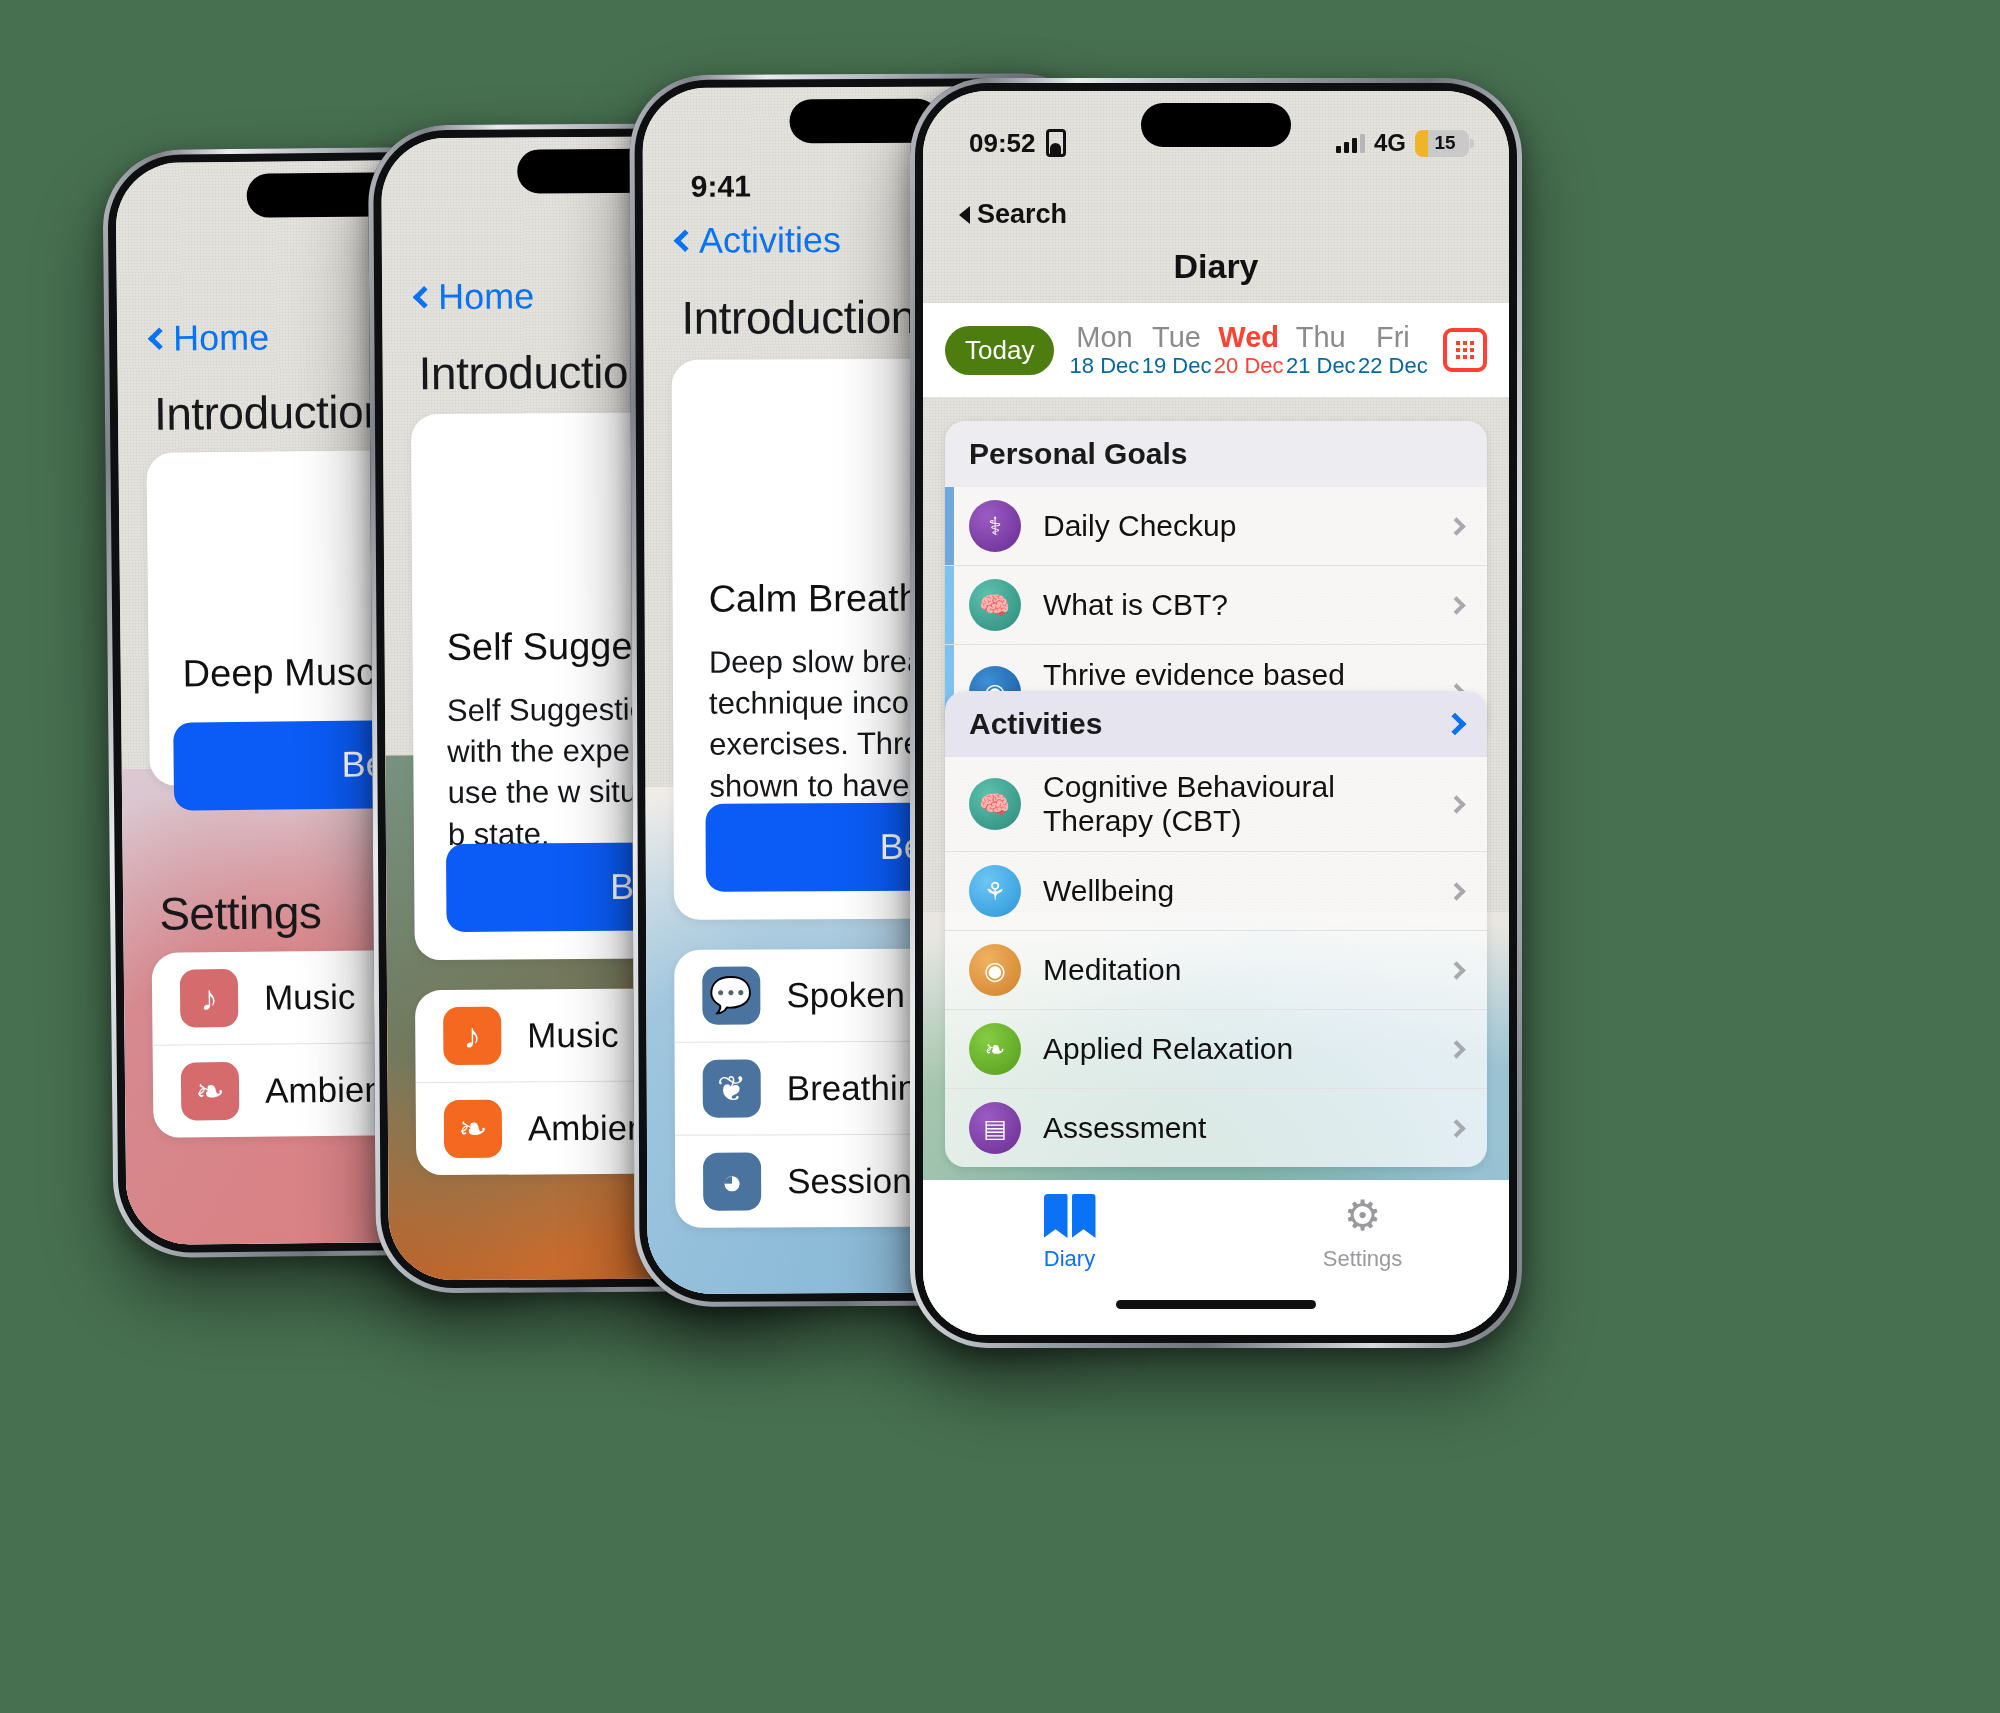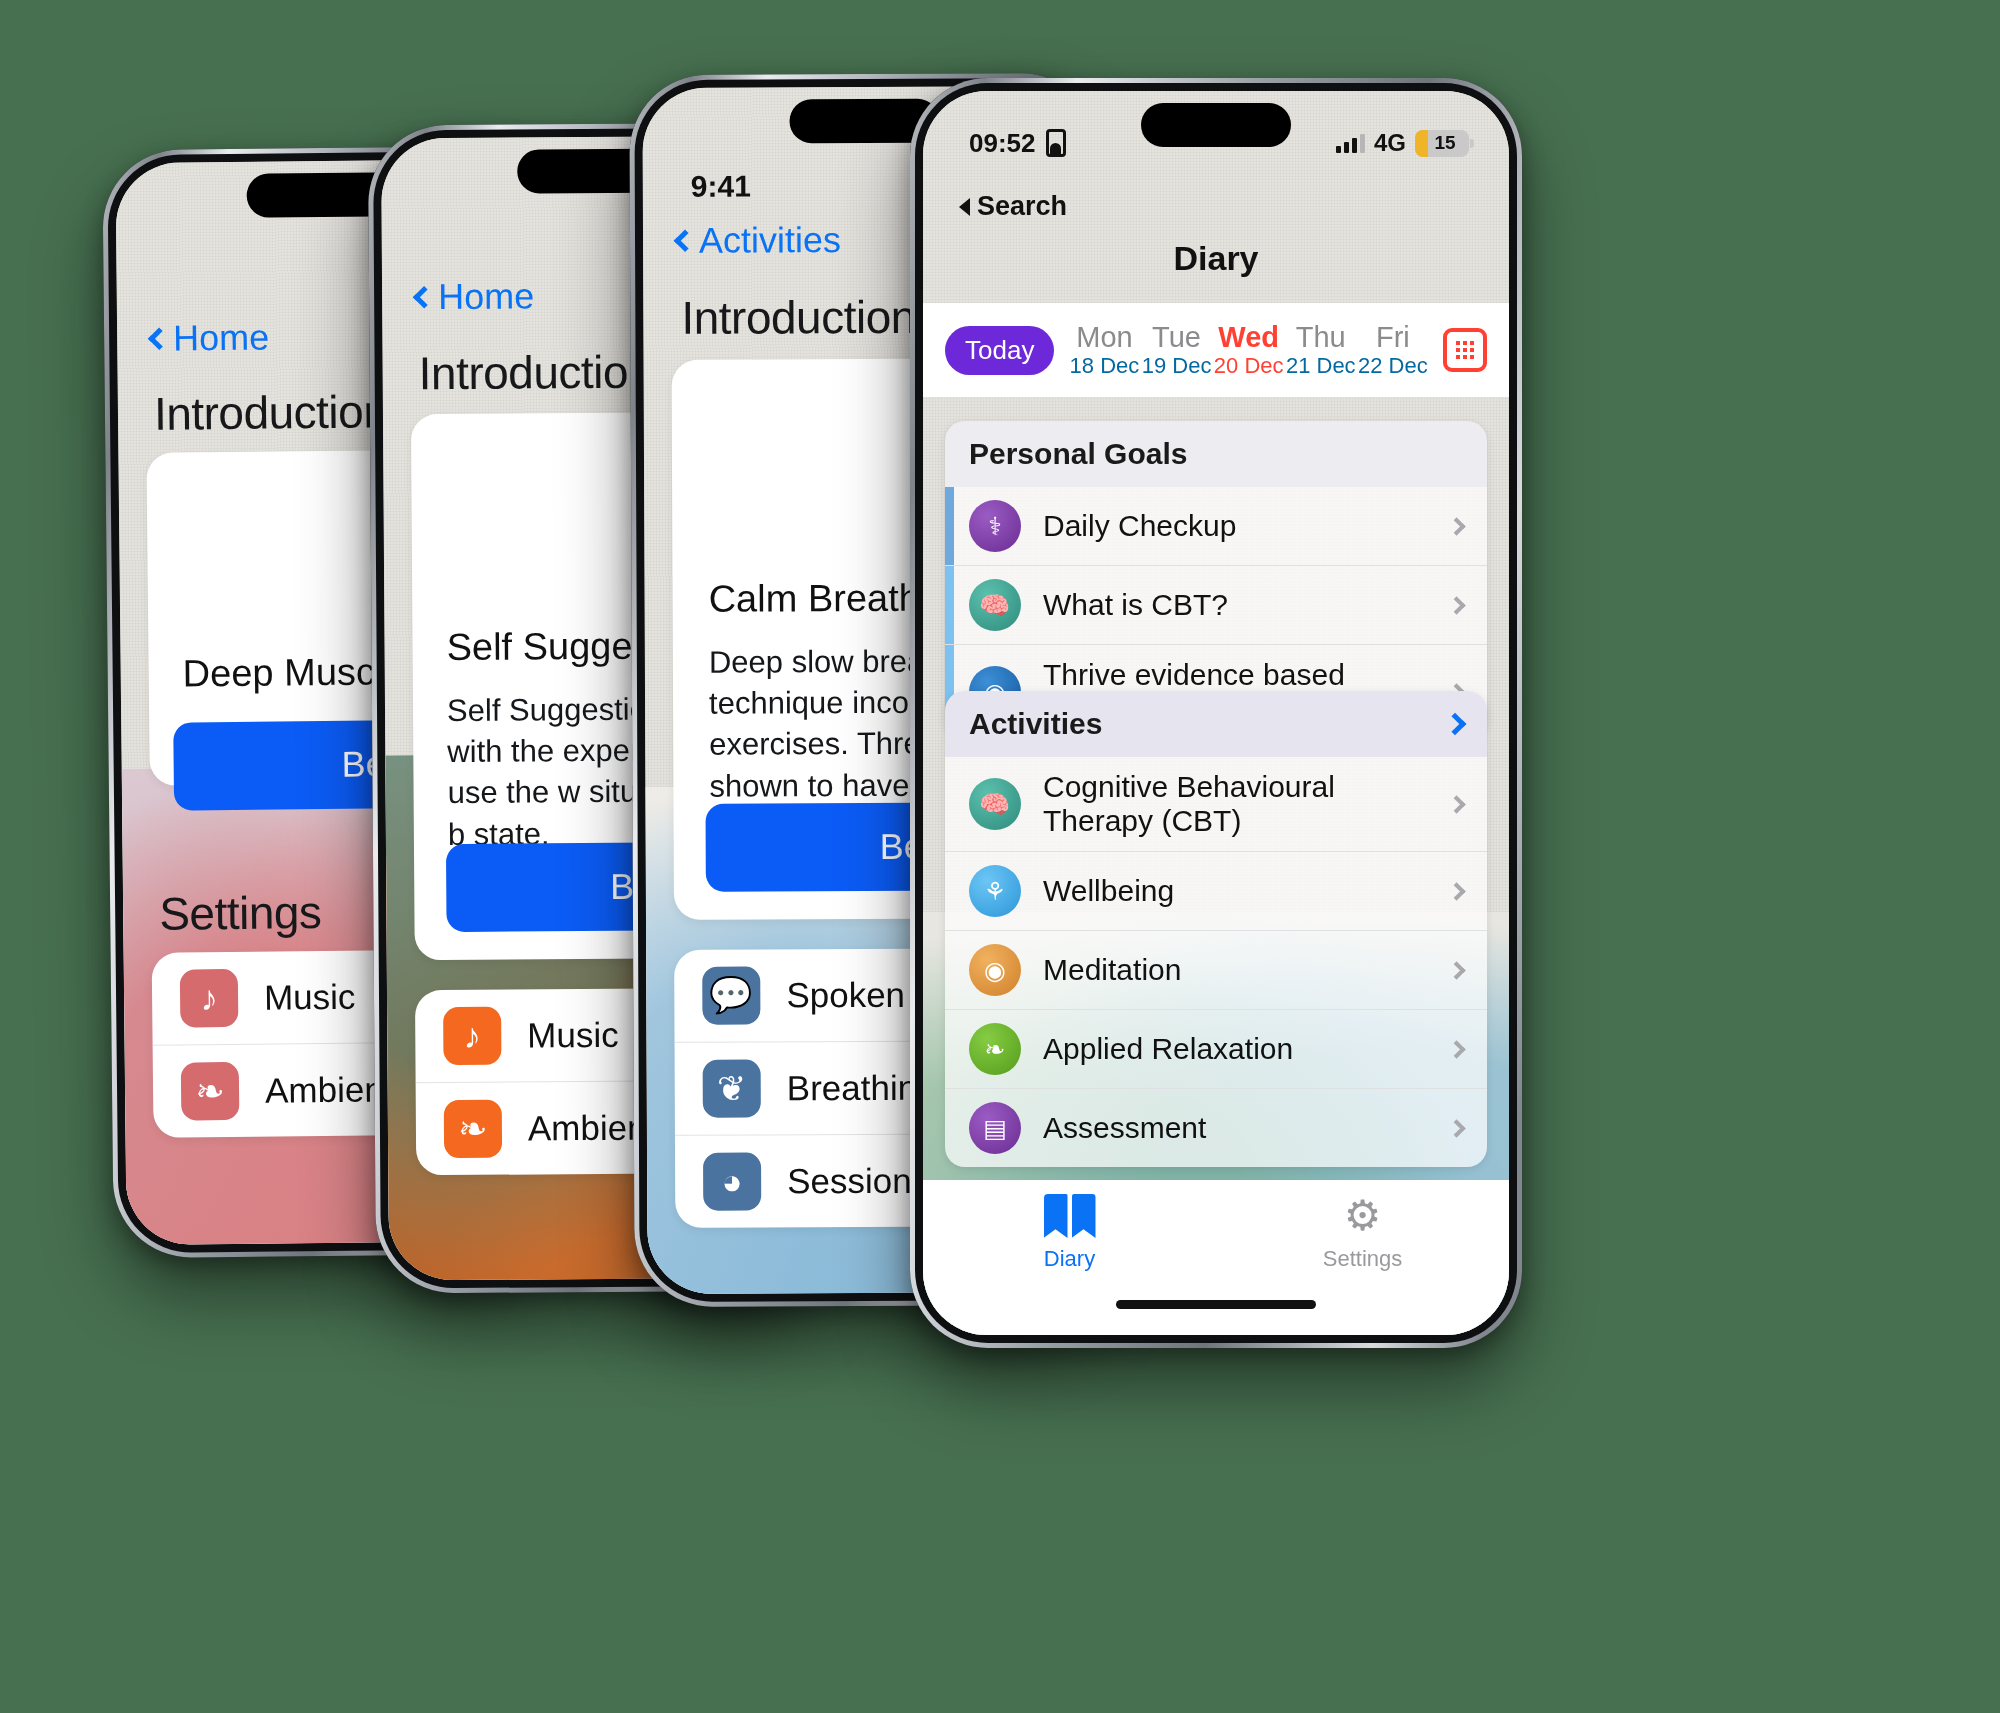--- a/index.html
+++ b/index.html
@@ -122,29 +122,29 @@
       radial-gradient(ellipse at 18% 70%, rgba(120,170,130,.55) 0 32%, rgba(120,170,130,0) 66%),
       radial-gradient(ellipse at 78% 62%, rgba(110,170,200,.6) 0 34%, rgba(110,170,200,0) 70%),
       radial-gradient(ellipse at 48% 96%, rgba(150,200,220,.55) 0 40%, rgba(150,200,220,0) 75%),
       linear-gradient(#e9e6e0,#dde7e1 40%,#cfe2ea);
   }
 
   
   .wmark{ position:absolute; border-radius:50%; }
 
   
-  .p4-nav{ position:absolute; top:100px; left:0; right:0; height:108px; }
+  .p4-nav{ position:absolute; top:108px; left:0; right:0; height:108px; }
   .p4-back{ position:absolute; left:36px; top:0; font-size:27px; color:#111; font-weight:bold; display:flex; gap:7px; align-items:center;}
   .tri-l{ width:0;height:0;border-top:9px solid transparent;border-bottom:9px solid transparent;border-right:11px solid #111;}
   .p4-title{ position:absolute; left:0; right:0; top:48px; text-align:center; font-size:34px; font-weight:bold; color:#111;}
   .datestrip{
     position:absolute; top:212px; left:0; right:0; height:94px; background:#fff;
     display:flex; align-items:center; padding:0 22px;
   }
-  .todaypill{ background:#6d28d9; color:#fff; border-radius:30px; padding:9px 20px; font-size:26px; font-weight:500;}
+  .todaypill{ background:#4d7c0f; color:#fff; border-radius:30px; padding:9px 20px; font-size:26px; font-weight:500;}
   .days{ flex:1; display:flex; justify-content:space-around; padding:0 14px;}
   .day{ text-align:center; line-height:1.12;}
   .day .dd{ font-size:29px; color:#8b8b8e;}
   .day .md{ font-size:22px; color:#0369a1; }
   .day.sel .dd{ color:#ff4133; font-weight:bold;}
   .day.sel .md{ color:#ff4133;}
   .calicon{ width:44px;height:44px;border-radius:9px;border:4px solid #ff4133;display:flex;align-items:center;justify-content:center;flex:none;}
   .caldots{ display:grid;grid-template-columns:repeat(3,4px); gap:3px;}
   .caldots i{ width:4px;height:4px;background:#ff4133;display:block;}
 

